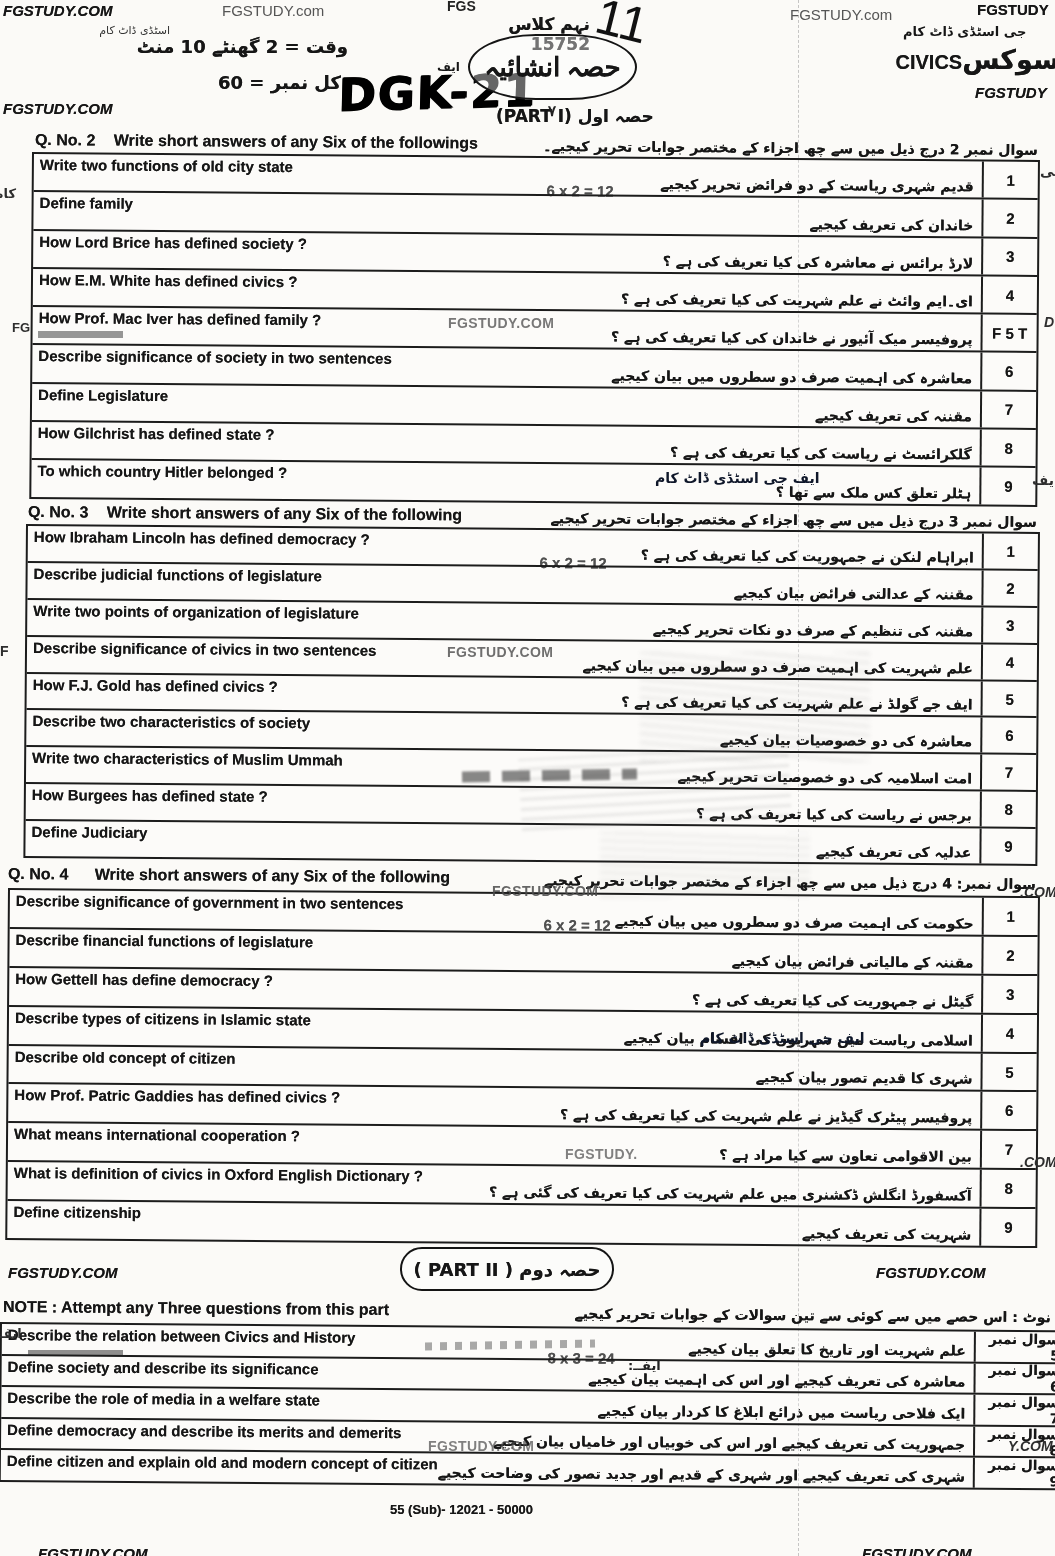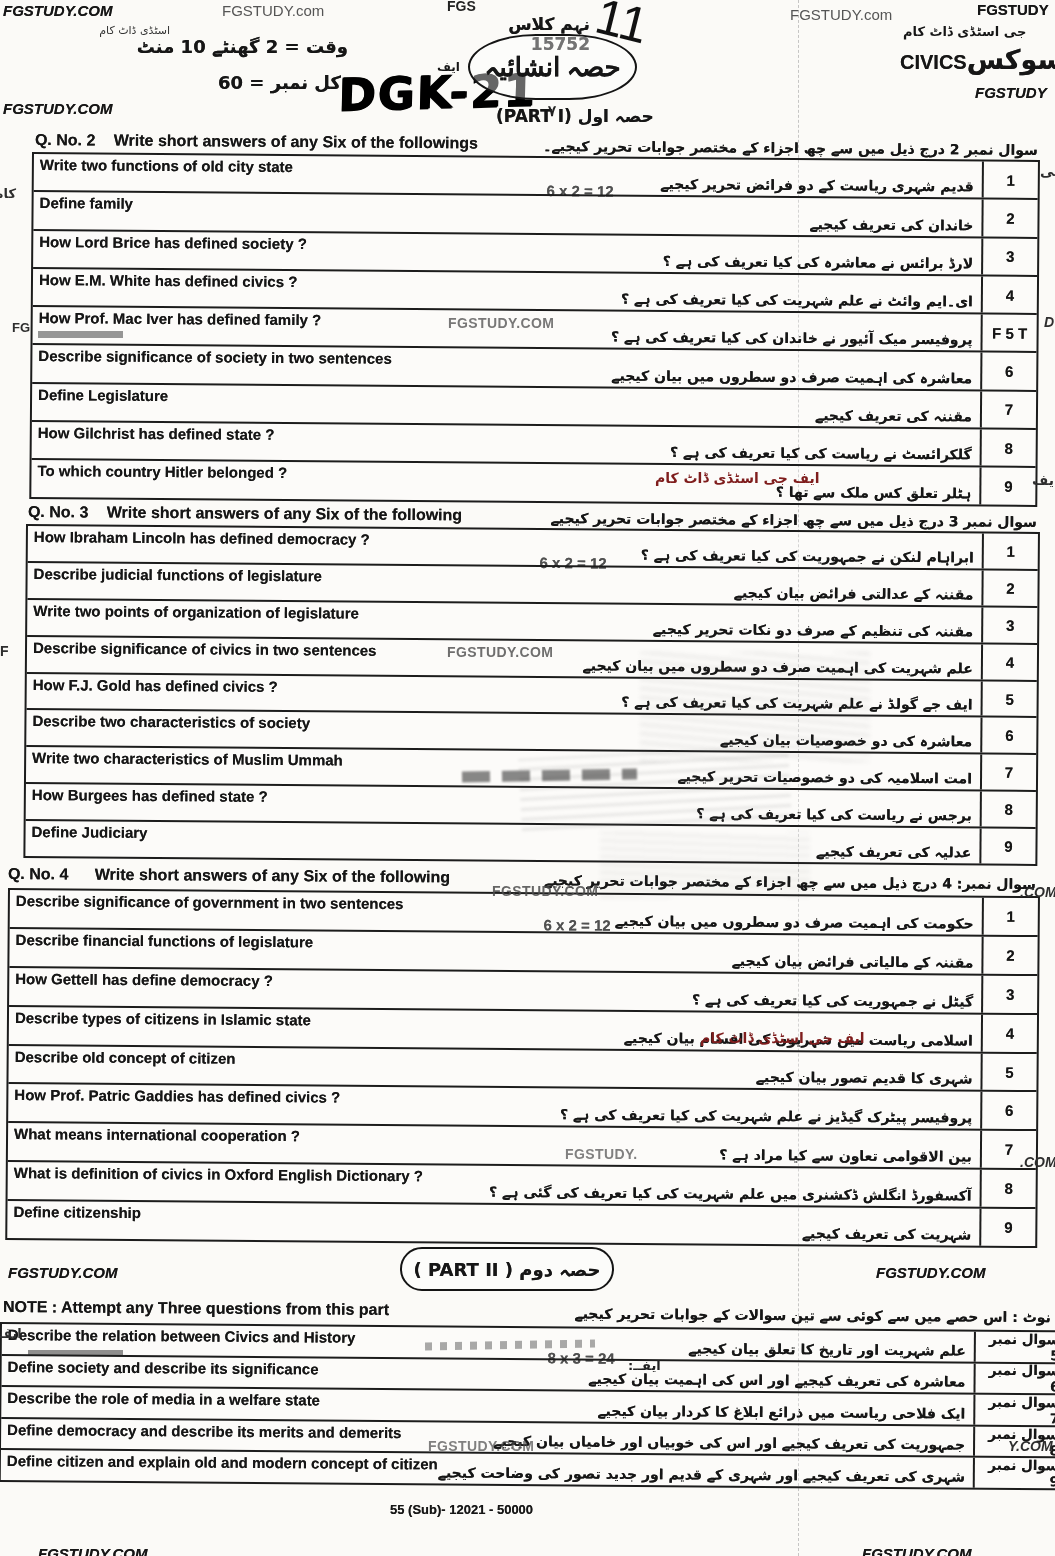--- a/index.html
+++ b/index.html
@@ -30,21 +30,21 @@
   
   .sechdr{position:absolute;height:22px;font-weight:bold;font-size:16px;transform:rotate(.45deg);transform-origin:0 0;white-space:nowrap;}
   .sechdr .qno{text-shadow:0 0 .6px rgba(15,15,15,.8);}
   .sechdr .qtitle{margin-left:14px;text-shadow:0 0 .6px rgba(15,15,15,.8);}
   .sechdr .marks{position:absolute;left:512px;top:1px;font-size:15px;text-shadow:0 0 .5px rgba(15,15,15,.8);margin-top:46px;}
   .sechdr .urhdr{position:absolute;right:0;top:3px;font-size:14px;font-weight:bold;text-shadow:0 0 .5px rgba(15,15,15,.8);}
   
   .pill{position:absolute;border:2.5px solid #141414;display:flex;align-items:center;justify-content:center;font-weight:bold;background:rgba(255,255,255,.4);}
   
   .fw{position:absolute;font-weight:bold;color:#4c4c4c;letter-spacing:.4px;white-space:nowrap;}
-  .fwdark{color:#7f1d1d;}
+  .fwdark{color:#0f172a;}
   .ef{position:absolute;font-weight:bold;color:#2e2e2e;white-space:nowrap;}
   .ghost{position:absolute;pointer-events:none;}
   .foldline{position:absolute;left:798px;top:0;height:1556px;width:0;border-left:1px dashed #9b9b9b;opacity:.55;}
   .handmark{position:absolute;font-size:50px;font-weight:400;transform:rotate(14deg);color:#111;}
   .dgk{position:absolute;font-family:"DejaVu Sans",sans-serif;font-weight:900;font-size:45px;letter-spacing:2px;transform:rotate(-1.5deg) skewX(-3deg);color:#000;text-shadow:1.3px 0 0 #000,0 1px 0 #000;}
 </style>
 </head>
 <body>
 
 <div class="abs b it ink" style="left:3px;top:2px;font-size:15px;">FGSTUDY.COM</div>
@@ -59,21 +59,21 @@
 <div class="abs b" style="left:447px;top:-2px;font-size:14px;color:#222;">FGS</div>
 <div class="abs ur b ink" style="left:450px;top:14px;width:140px;font-size:17px;text-align:right;">نہم کلاس 15752</div>
 <div class="abs ur b" style="left:437px;top:60px;font-size:12px;">ایف</div>
 <div class="pill ur ink" style="left:468px;top:34px;width:165px;height:62px;border-radius:70px / 34px;font-size:26px;font-family:Liberation Serif, serif;">حصہ انشائیہ</div>
 <div class="abs ur b ink" style="left:496px;top:106px;width:162px;font-size:17px;text-align:left;">حصہ اول (PART I)</div>
 <div class="abs b" style="left:548px;top:102px;font-size:15px;color:#222;">٧</div>
 
 <div class="abs light" style="left:790px;top:6px;font-size:15px;">FGSTUDY.com</div>
 <div class="abs b ink" style="left:977px;top:1px;font-size:15px;">FGSTUDY</div>
 <div class="abs ur b" style="left:903px;top:24px;width:148px;font-size:13px;text-align:left;">جی اسٹڈی ڈاٹ کام</div>
-<div class="abs" style="left:900px;top:44px;width:155px;display:flex;align-items:baseline;">
+<div class="abs" style="left:900px;top:44px;width:155px;display:flex;align-items:baseline;justify-content:center;">
   <span class="b ink" style="font-size:20px;">CIVICS</span>
   <span class="ur b ink" style="font-size:27px;">سوکس</span>
 </div>
 <div class="abs b it ink" style="left:975px;top:84px;font-size:15px;">FGSTUDY</div>
 
 <div class="foldline"></div>
 
 <div class="sechdr" style="left:35px;top:131px;width:1003px;">
   <span class="qno">Q. No. 2</span>
   <span class="qtitle">Write short answers of any Six of the followings</span>

